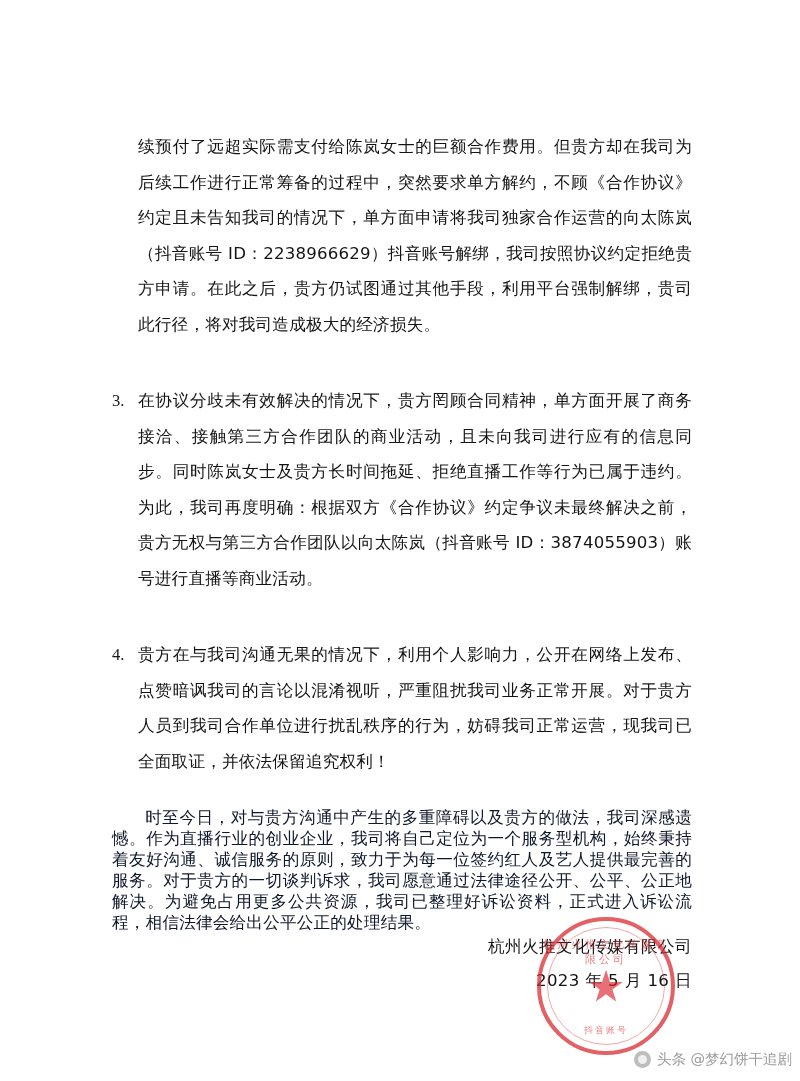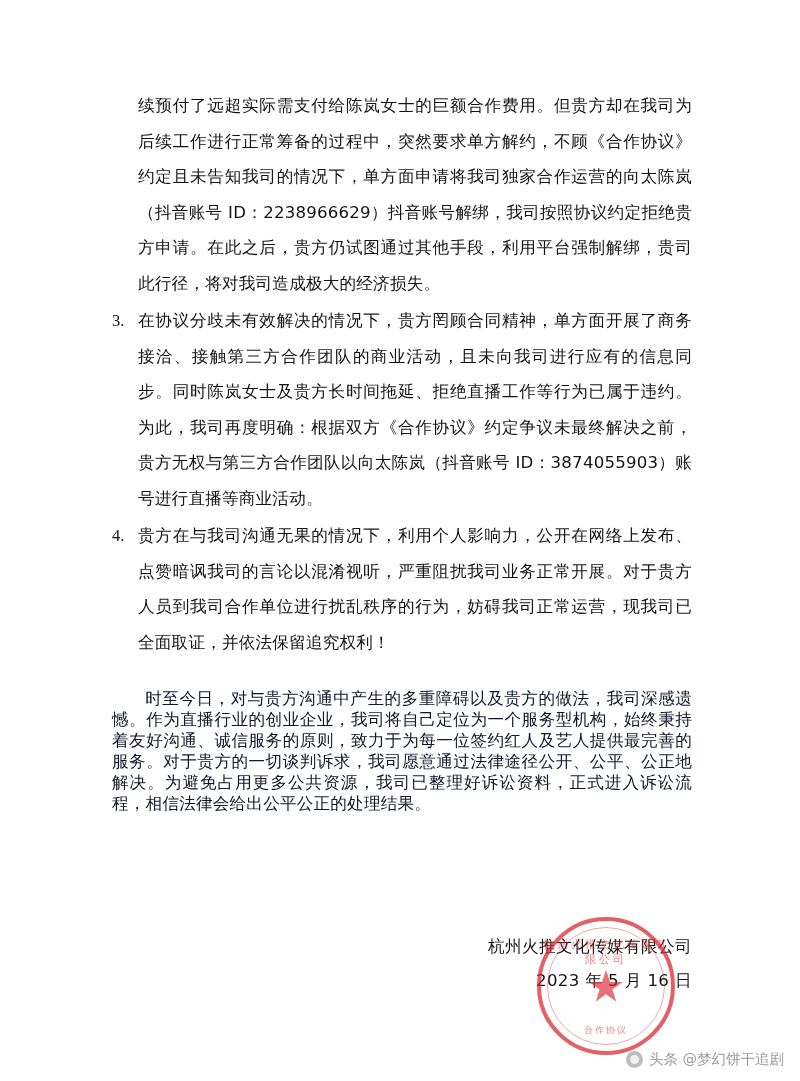--- a/index.html
+++ b/index.html
@@ -22,20 +22,21 @@
   .doc-body {
     position: absolute;
     left: 112px;
     top: 88px;
     width: 580px;
   }
   .para {
     display: flex;
     align-items: flex-start;
     margin-bottom: 2px;
+    margin-top: 41px;
   }
   .para-num {
     width: 26px;
     flex: 0 0 26px;
     font-size: 16.5px;
     line-height: 35.5px;
     color: #161616;
     font-family: "Liberation Serif", serif;
   }
   .para-text {
@@ -124,21 +125,21 @@
     color: #d9232b;
     font-size: 11px;
     letter-spacing: 3px;
     opacity: 0.8;
     font-family: "DejaVu Sans", sans-serif;
   }
   .stamp-text-top { top: 16px; }
   .stamp-text-bottom { bottom: 14px; font-size: 9px; letter-spacing: 2px; }
   .watermark {
     position: absolute;
-    right: 16px;
+    right: 8px;
     bottom: 12px;
     display: flex;
     align-items: center;
     gap: 6px;
     color: #9b9b9b;
     font-size: 14.5px;
     font-family: "DejaVu Sans", sans-serif;
   }
   .wm-icon {
     width: 17px;
@@ -186,21 +187,21 @@
 
   <div class="sign-block">
     <div class="sign-company">杭州火推文化传媒有限公司</div>
     <div class="sign-date">2023 年 5 月 16 日</div>
   </div>
 
   <div class="stamp">
     <div class="stamp-inner"></div>
     <div class="stamp-text-top">杭州火推文化传媒有限公司</div>
     <div class="stamp-star">★</div>
-    <div class="stamp-text-bottom">合作协议</div>
+    <div class="stamp-text-bottom">抖音账号</div>
   </div>
 
   <div class="watermark">
     <span class="wm-icon"></span>
     <span>头条 @梦幻饼干追剧</span>
   </div>
 
 </div>
 
 </body></html>

